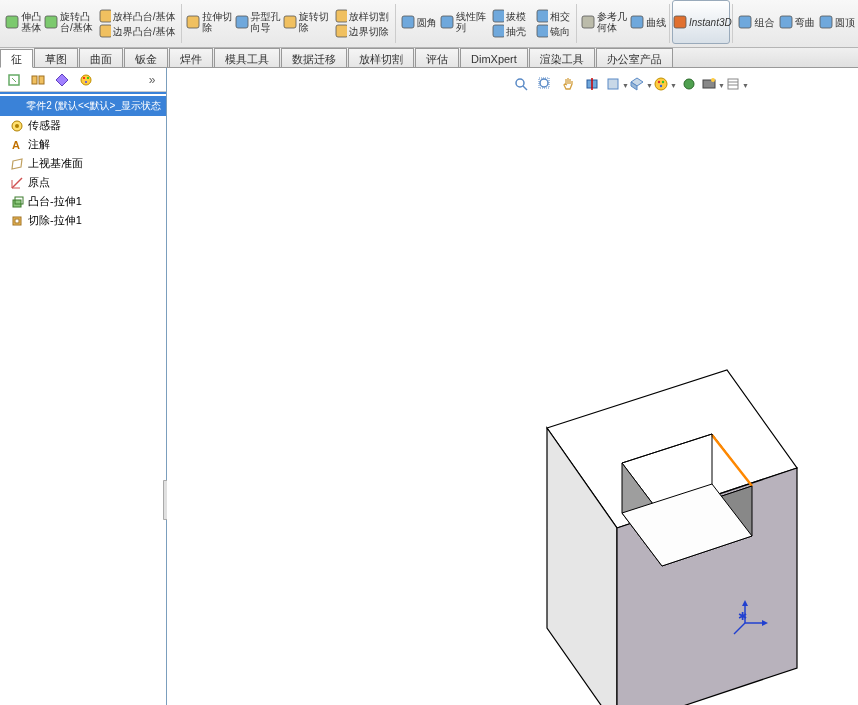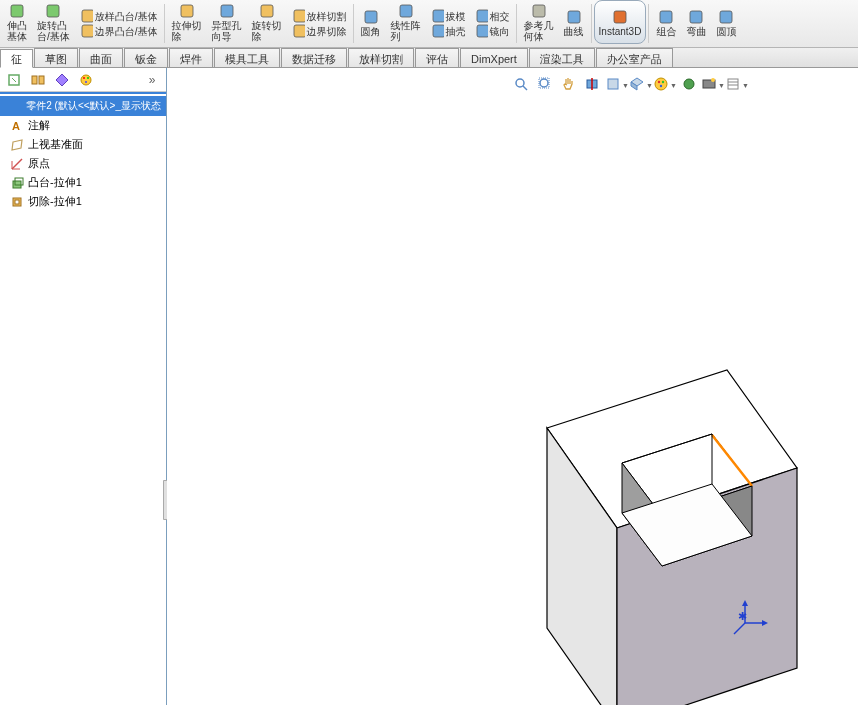--- a/index.html
+++ b/index.html
@@ -1,27 +1,27 @@
 <!DOCTYPE html>
 <html><head>
 <meta charset="utf-8">
 <style>
 * { margin: 0; padding: 0; box-sizing: border-box; font-family: "Microsoft YaHei", Arial, sans-serif; font-size: 11px; }
 body { width: 858px; height: 705px; background: #fff; overflow: hidden; position: relative; }
 
 
 .ribbon { height: 48px; background: linear-gradient(#f8f8f8, #e8e8e8); border-bottom: 1px solid #b5b5b5; display: flex; align-items: stretch; overflow: hidden; padding: 0 2px; }
-.ribbon-btn { display: flex; flex-direction: column; align-items: center; justify-content: center; padding: 2px 4px; cursor: pointer; min-width: 30px; height: 44px; border: 1px solid transparent; border-radius: 2px; }
+.ribbon-btn { display: flex; flex-direction: row; align-items: center; justify-content: center; padding: 2px 4px; cursor: pointer; min-width: 30px; height: 44px; border: 1px solid transparent; border-radius: 2px; }
 .ribbon-btn.small { flex-direction: row; height: 15px; min-width: auto; padding: 0 3px; }
 .ribbon-btn .ico { width: 18px; height: 18px; display: flex; align-items: center; justify-content: center; }
 .ribbon-btn.small .ico { width: 14px; height: 14px; }
 .ribbon-btn .lbl { font-size: 10px; line-height: 11px; text-align: left; white-space: nowrap; color: #333; }
 .ribbon-btn.small .lbl { margin-left: 2px; }
 .ribbon-stack { display: flex; flex-direction: column; justify-content: center; }
-.instant3d { background: linear-gradient(#fff, #d8e0e8); border: 1px solid #9ab; border-radius: 8px; }
+.instant3d { background: linear-gradient(#fff, #d8e0e8); border: 1px solid #9ab; border-radius: 3px; font-style: italic; }
 
 
 .tabs { height: 20px; background: linear-gradient(#f0f0f0, #e0e0e0); display: flex; align-items: stretch; border-bottom: 1px solid #999; padding-left: 0; }
 .tab { padding: 2px 10px 0; border: 1px solid #999; border-bottom: none; background: linear-gradient(#f5f5f5, #e5e5e5); margin-right: 1px; cursor: pointer; display: flex; align-items: center; font-size: 11px; color: #333; }
 .tab.active { background: #fff; border-bottom: 1px solid #fff; position: relative; top: 1px; }
 
 
 .main { display: flex; height: calc(705px - 48px - 20px); }
 
 
@@ -279,20 +279,29 @@
         </div>
       <div class="spacer"></div>
       <div class="tree-toolbar-btn" style="font-size:12px;color:#666">»</div>
     </div>
     <div class="tree-body">
       <div class="tree-header">零件2  (默认&lt;&lt;默认&gt;_显示状态</div>
       <div id="tree-items">
           <div class="tree-item">
             <span class="tico">
               <svg width="14" height="14">
+                <circle cx="7" cy="7" r="5" fill="#ffe070" stroke="#b08000"></circle>
+                <circle cx="7" cy="7" r="2" fill="#b08000"></circle>
+              </svg>
+            </span>
+            <span>传感器</span>
+          </div>
+          <div class="tree-item">
+            <span class="tico">
+              <svg width="14" height="14">
                 <text x="2" y="11" font-size="11" fill="#c07000" font-weight="bold">A</text>
               </svg>
             </span>
             <span>注解</span>
           </div>
           <div class="tree-item">
             <span class="tico">
               <svg width="14" height="14">
                 <polygon points="3,4 12,2 11,10 2,12" fill="none" stroke="#c0a060" stroke-width="1.2"></polygon>
               </svg>

